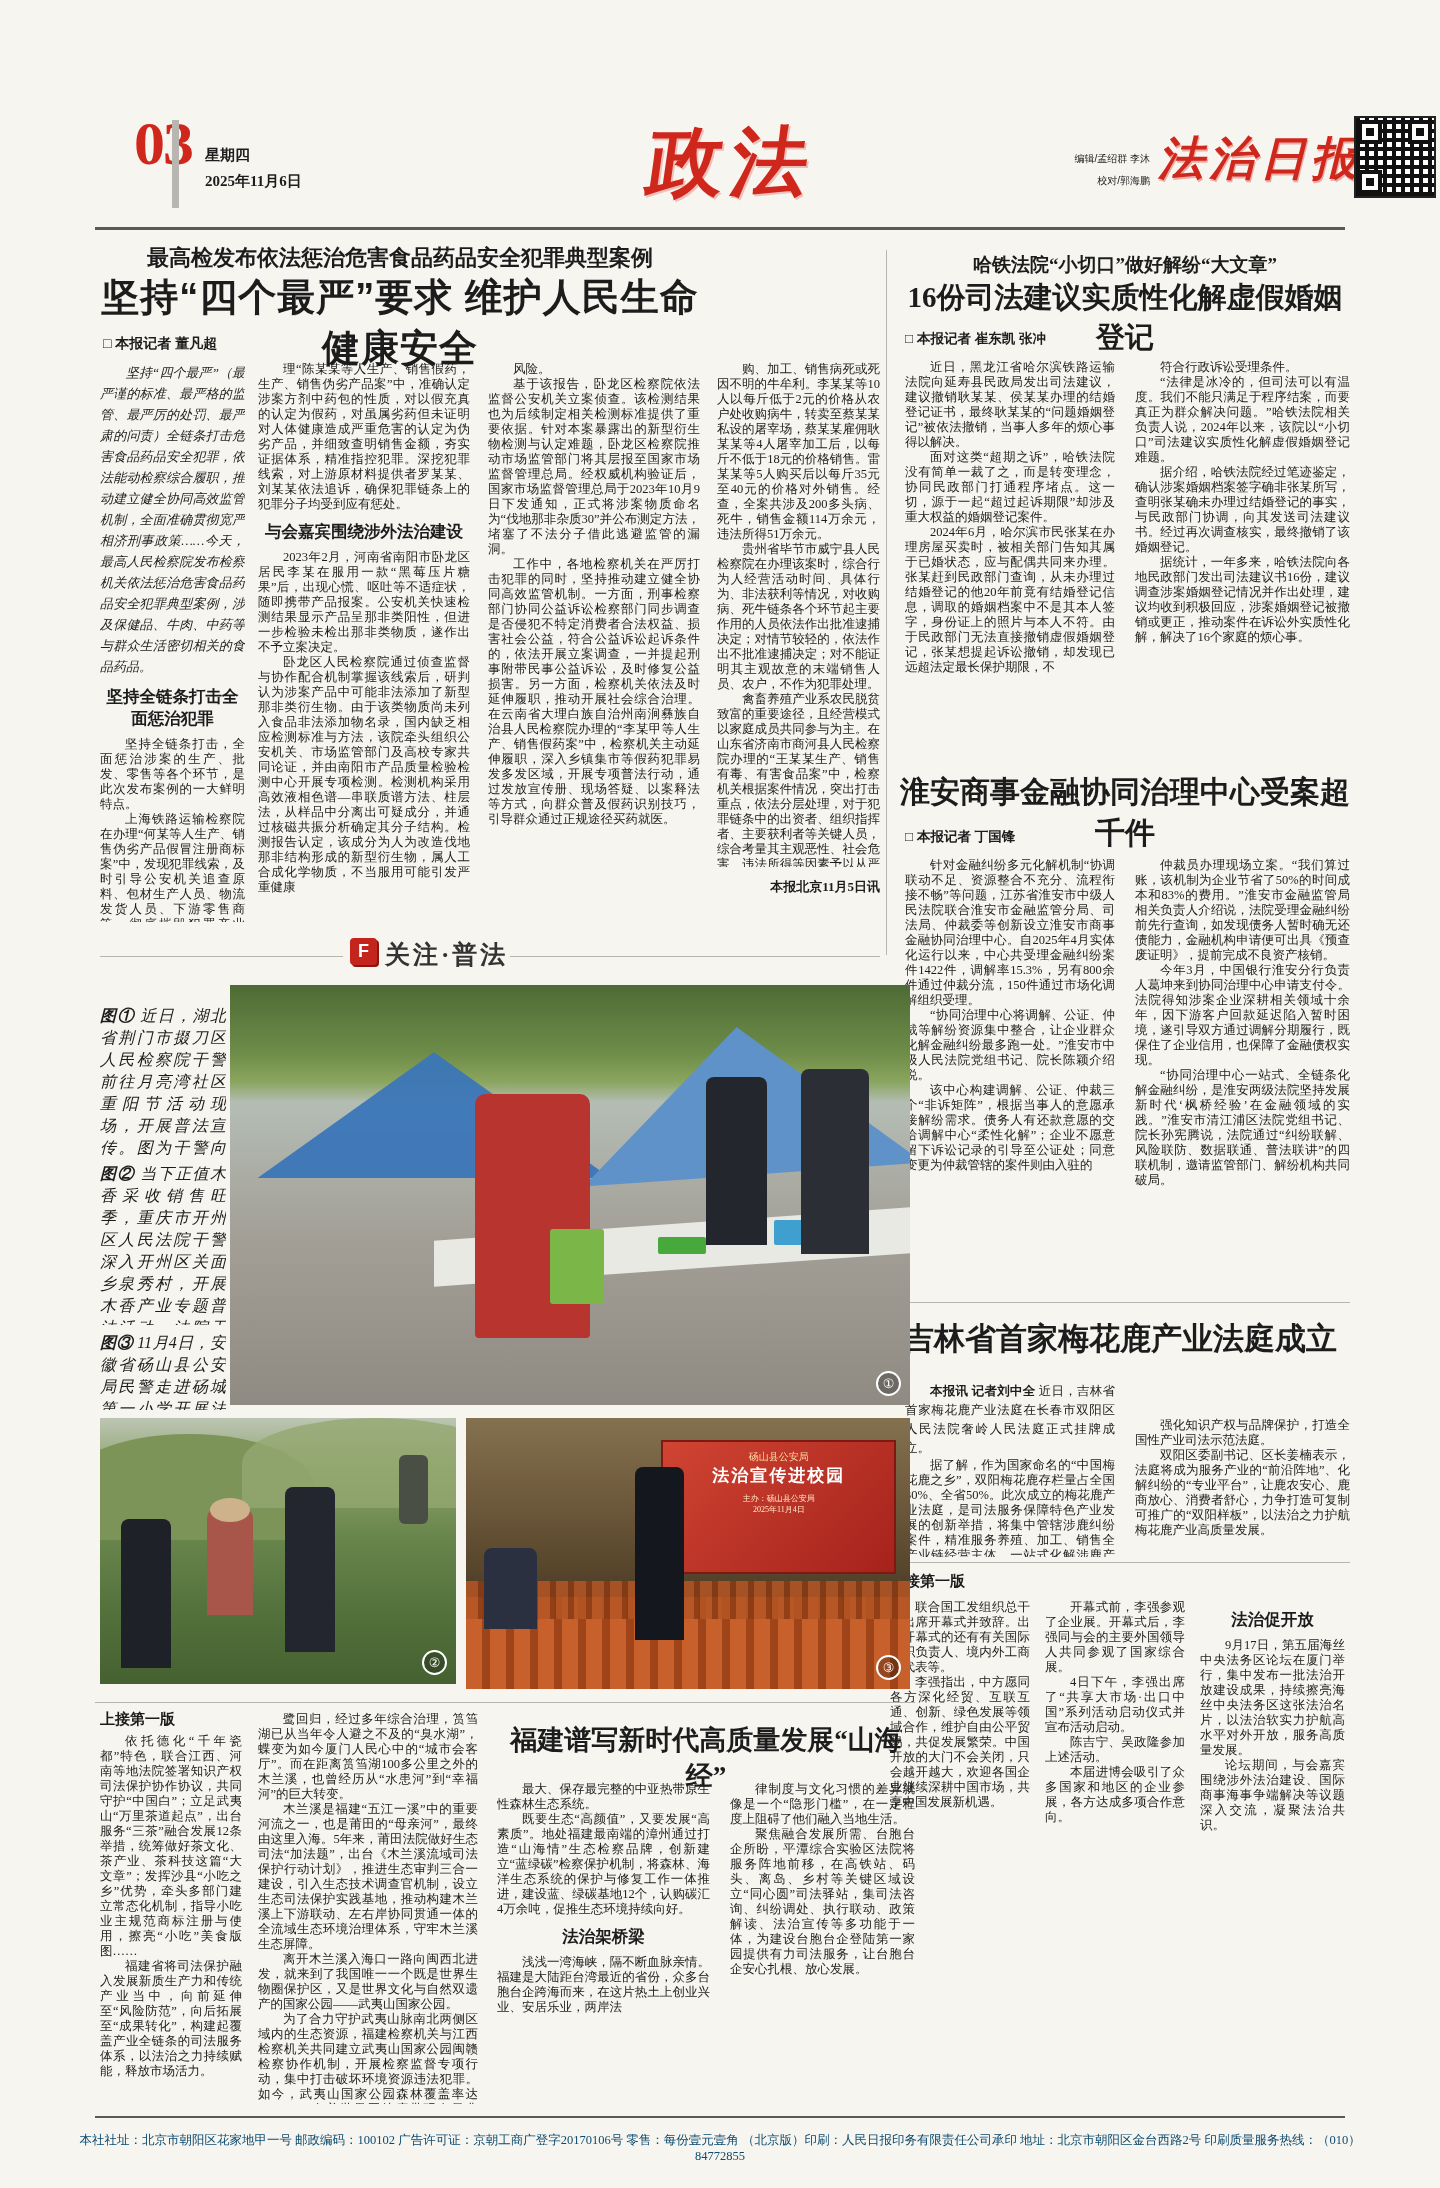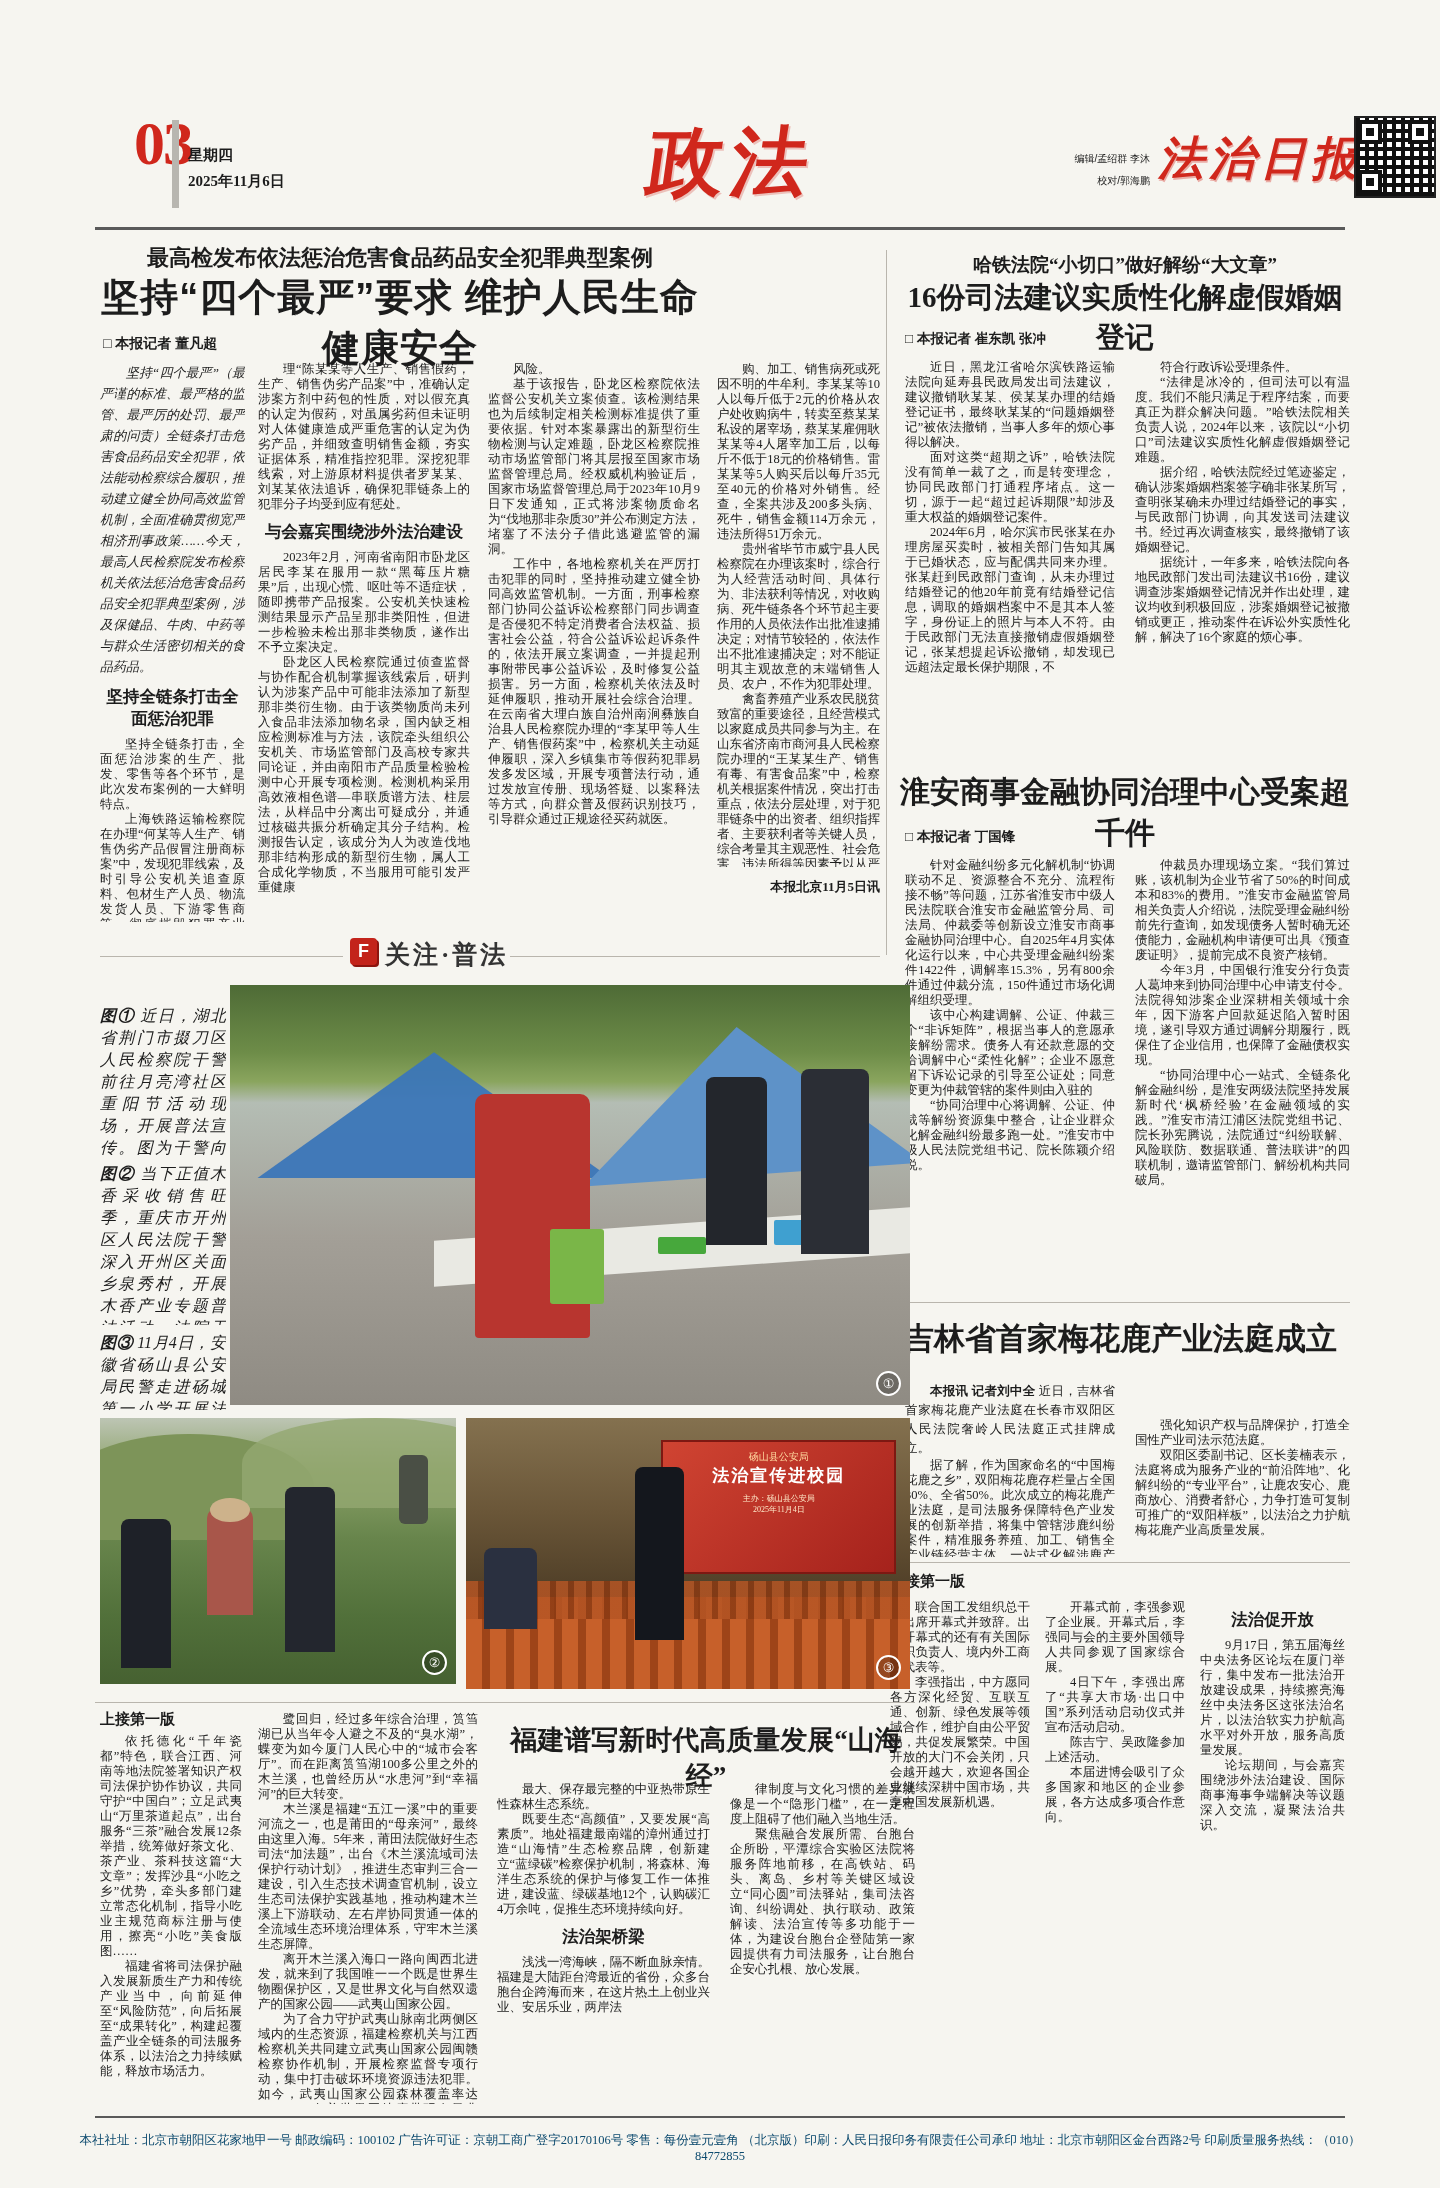--- a/index.html
+++ b/index.html
@@ -6,21 +6,21 @@
   body{width:1440px;height:2188px;position:relative;background:#f6f5f0;
        font-family:"Liberation Serif","DejaVu Serif",serif;color:#1c1c1c;}
   .abs{position:absolute;}
   .red{color:#d0271c;}
   .hei{font-family:"Liberation Sans","DejaVu Sans",sans-serif;}
   .rule{position:absolute;background:#5a5a5a;}
   .thinrule{position:absolute;background:#b9b5ad;}
   
   .pagenum{font-size:62px;font-weight:bold;letter-spacing:-2px;margin-left:36px;}
   .vbar{width:7px;background:#b8b6b0;}
-  .hdsmall{font-size:15px;font-weight:bold;}
+  .hdsmall{font-size:15px;font-weight:bold;margin-left:17px;}
   .sectiontitle{font-size:76px;font-weight:bold;transform:skewX(-8deg);letter-spacing:8px;
                 text-shadow:2px 2px 0 rgba(208,39,28,.25);}
   .masthead{font-size:46px;font-weight:bold;font-style:italic;letter-spacing:5px;
             text-shadow:1px 2px 0 rgba(208,39,28,.35);}
   .editors{font-size:10px;text-align:right;line-height:22px;}
   
   .kicker{font-size:22px;font-weight:bold;text-align:center;}
   .headline1{font-size:38px;font-weight:bold;text-align:center;letter-spacing:1px;}
   .headline2{font-size:28px;font-weight:bold;text-align:center;letter-spacing:0px;}
   .byline{font-size:14px;font-weight:bold;}
@@ -139,22 +139,22 @@
       <p>据介绍，哈铁法院经过笔迹鉴定，确认涉案婚姻档案签字确非张某所写，查明张某确未办理过结婚登记的事实，与民政部门协调，向其发送司法建议书。经过再次调查核实，最终撤销了该婚姻登记。</p>
       <p>据统计，一年多来，哈铁法院向各地民政部门发出司法建议书16份，建议调查涉案婚姻登记情况并作出处理，建议均收到积极回应，涉案婚姻登记被撤销或更正，推动案件在诉讼外实质性化解，解决了16个家庭的烦心事。</p>
     </div>
 </div>
 
 <div class="abs headline2" style="left:895px;top:772px;width:460px;font-size:30px;">淮安商事金融协同治理中心受案超千件</div>
 <div class="abs byline hei" style="left:905px;top:828px;font-size:13.5px;">□ 本报记者 丁国锋</div>
 <div class="bodycol" style="left:905px;top:858px;width:210px;height:428px;">
   <div>
       <p>针对金融纠纷多元化解机制“协调联动不足、资源整合不充分、流程衔接不畅”等问题，江苏省淮安市中级人民法院联合淮安市金融监管分局、司法局、仲裁委等创新设立淮安市商事金融协同治理中心。自2025年4月实体化运行以来，中心共受理金融纠纷案件1422件，调解率15.3%，另有800余件通过仲裁分流，150件通过市场化调解组织受理。</p>
+      <p>“协同治理中心将调解、公证、仲裁等解纷资源集中整合，让企业群众化解金融纠纷最多跑一处。”淮安市中级人民法院党组书记、院长陈颖介绍说。</p>
       <p>该中心构建调解、公证、仲裁三个“非诉矩阵”，根据当事人的意愿承接解纷需求。债务人有还款意愿的交给调解中心“柔性化解”；企业不愿意留下诉讼记录的引导至公证处；同意变更为仲裁管辖的案件则由入驻的</p>
-      <p>“协同治理中心将调解、公证、仲裁等解纷资源集中整合，让企业群众化解金融纠纷最多跑一处。”淮安市中级人民法院党组书记、院长陈颖介绍说。</p>
     </div>
 </div>
 <div class="bodycol" style="left:1135px;top:858px;width:215px;height:428px;">
   <div>
       <p>仲裁员办理现场立案。“我们算过账，该机制为企业节省了50%的时间成本和83%的费用。”淮安市金融监管局相关负责人介绍说，法院受理金融纠纷前先行查询，如发现债务人暂时确无还债能力，金融机构申请便可出具《预查废证明》，提前完成不良资产核销。</p>
       <p>今年3月，中国银行淮安分行负责人葛坤来到协同治理中心申请支付令。法院得知涉案企业深耕相关领域十余年，因下游客户回款延迟陷入暂时困境，遂引导双方通过调解分期履行，既保住了企业信用，也保障了金融债权实现。</p>
       <p>“协同治理中心一站式、全链条化解金融纠纷，是淮安两级法院坚持发展新时代‘枫桥经验’在金融领域的实践。”淮安市清江浦区法院党组书记、院长孙宪腾说，法院通过“纠纷联解、风险联防、数据联通、普法联讲”的四联机制，邀请监管部门、解纷机构共同破局。</p>
     </div>
 </div>
 

